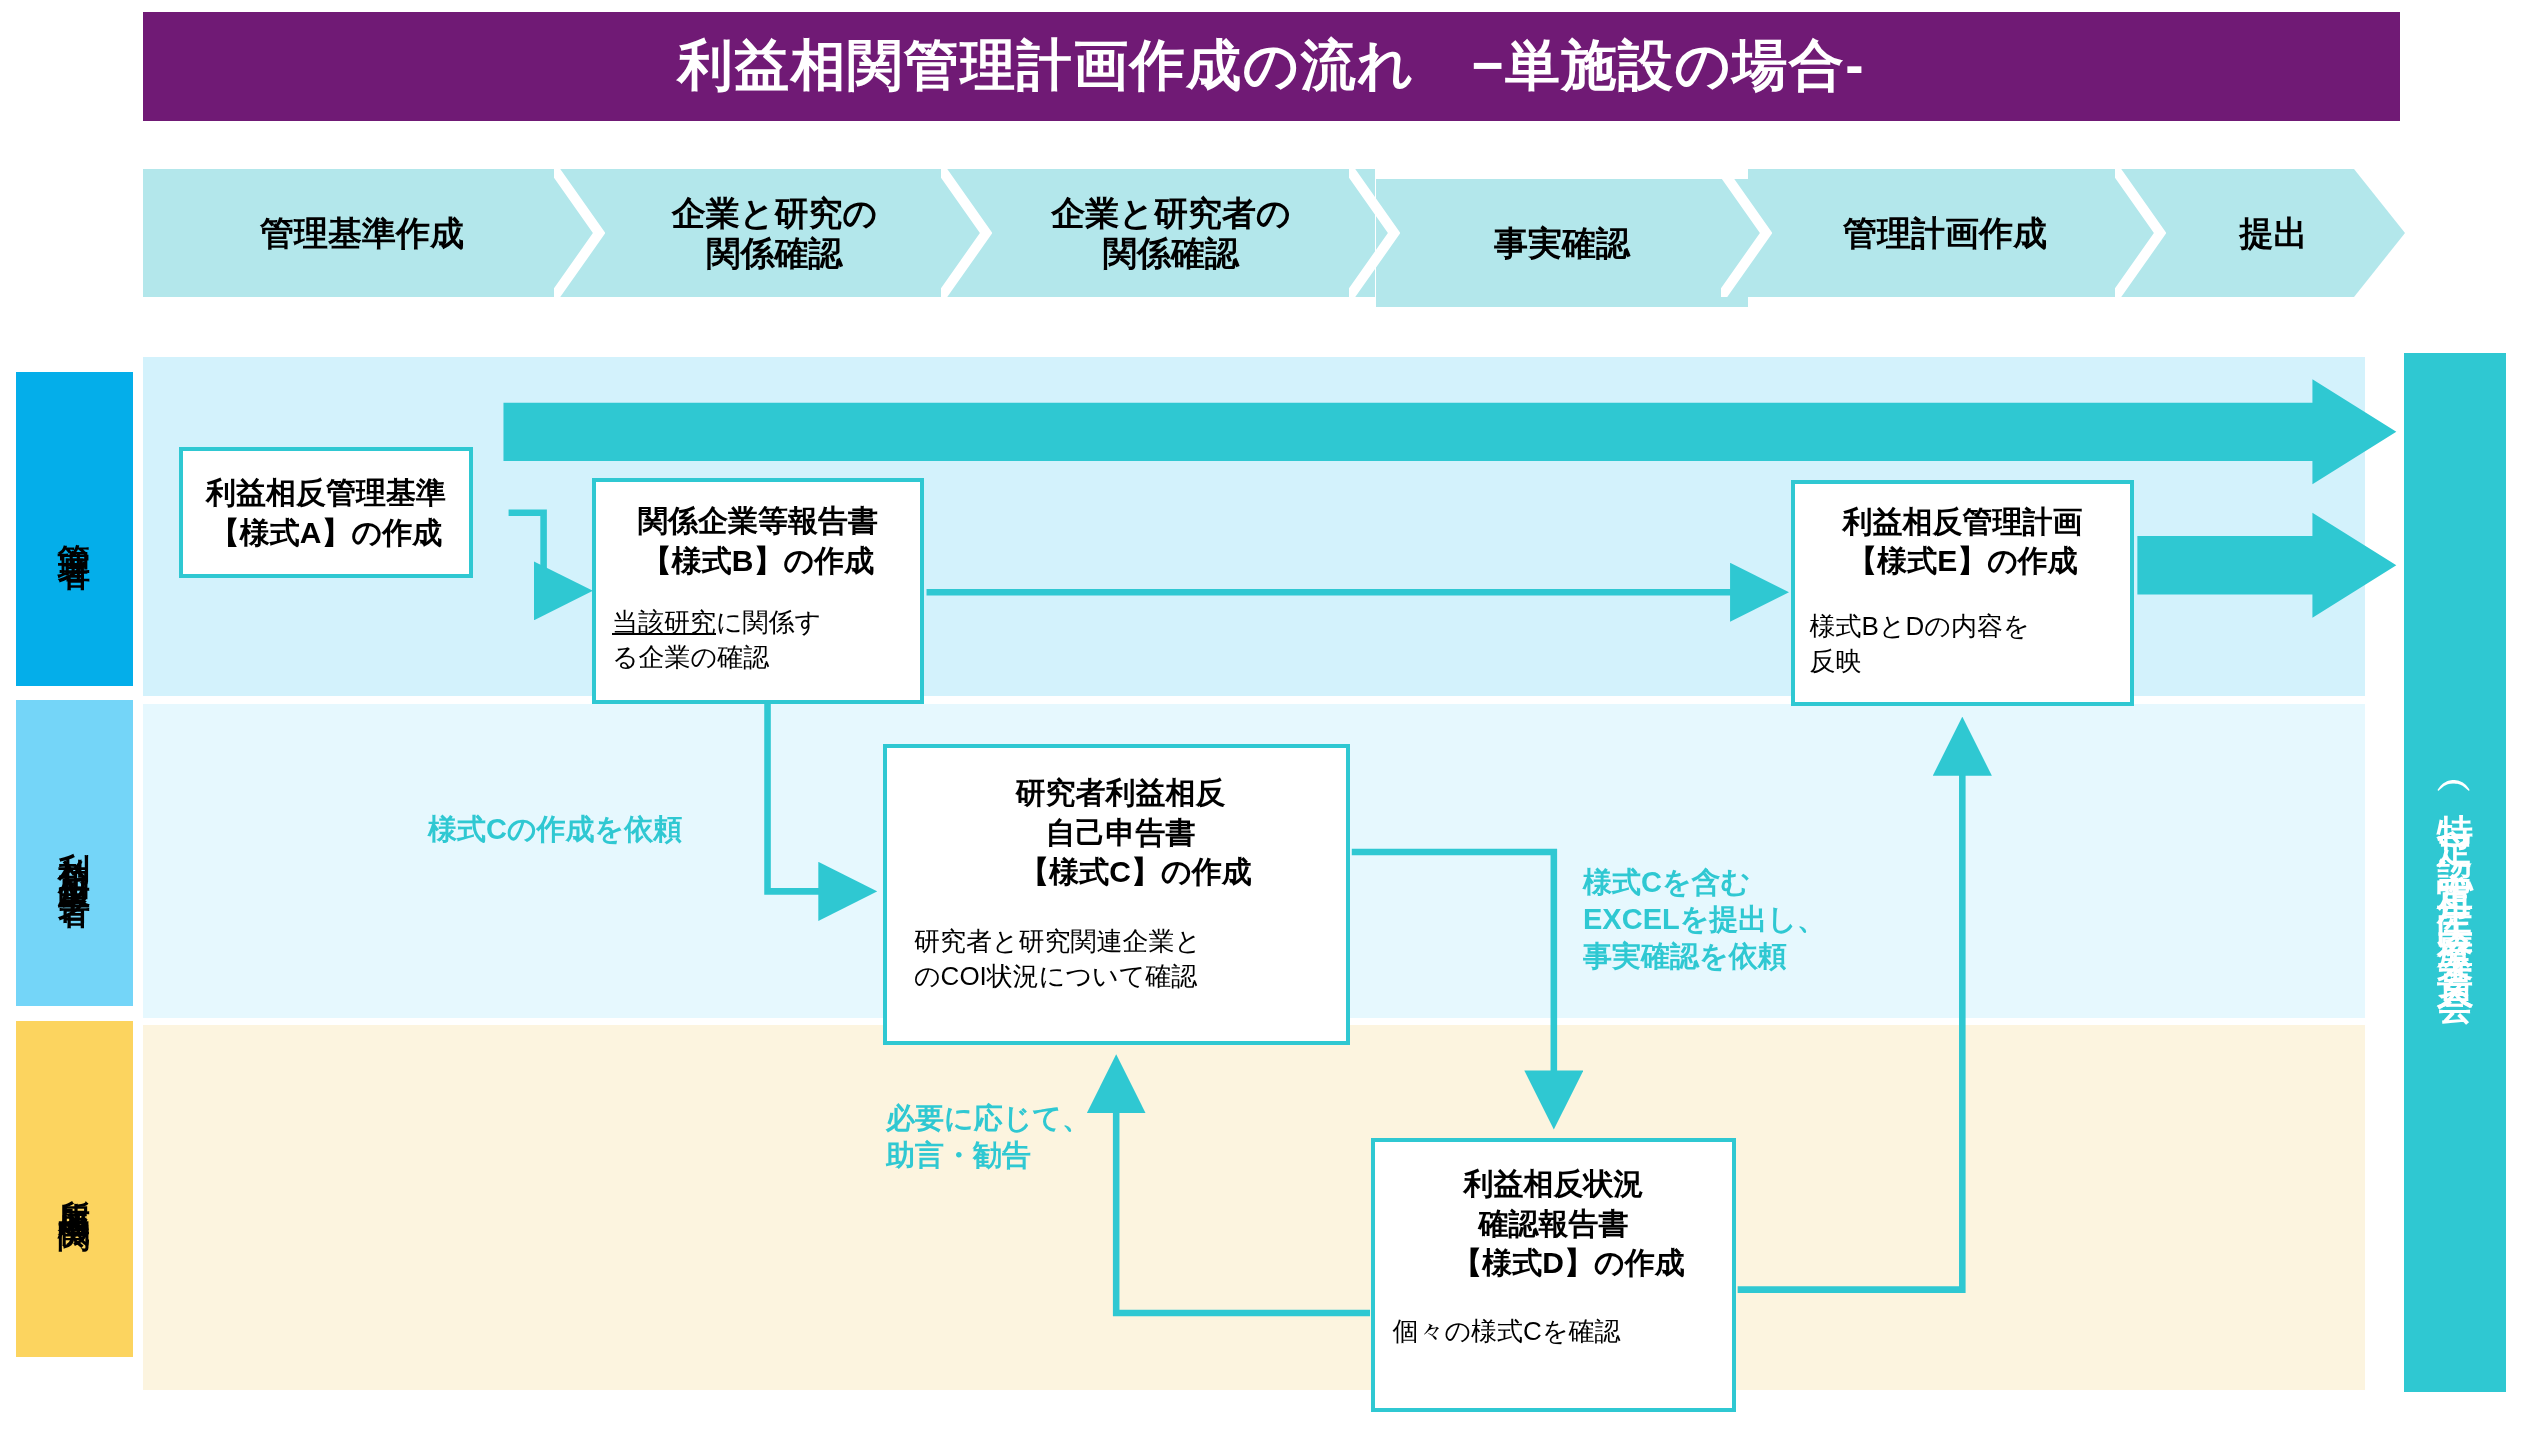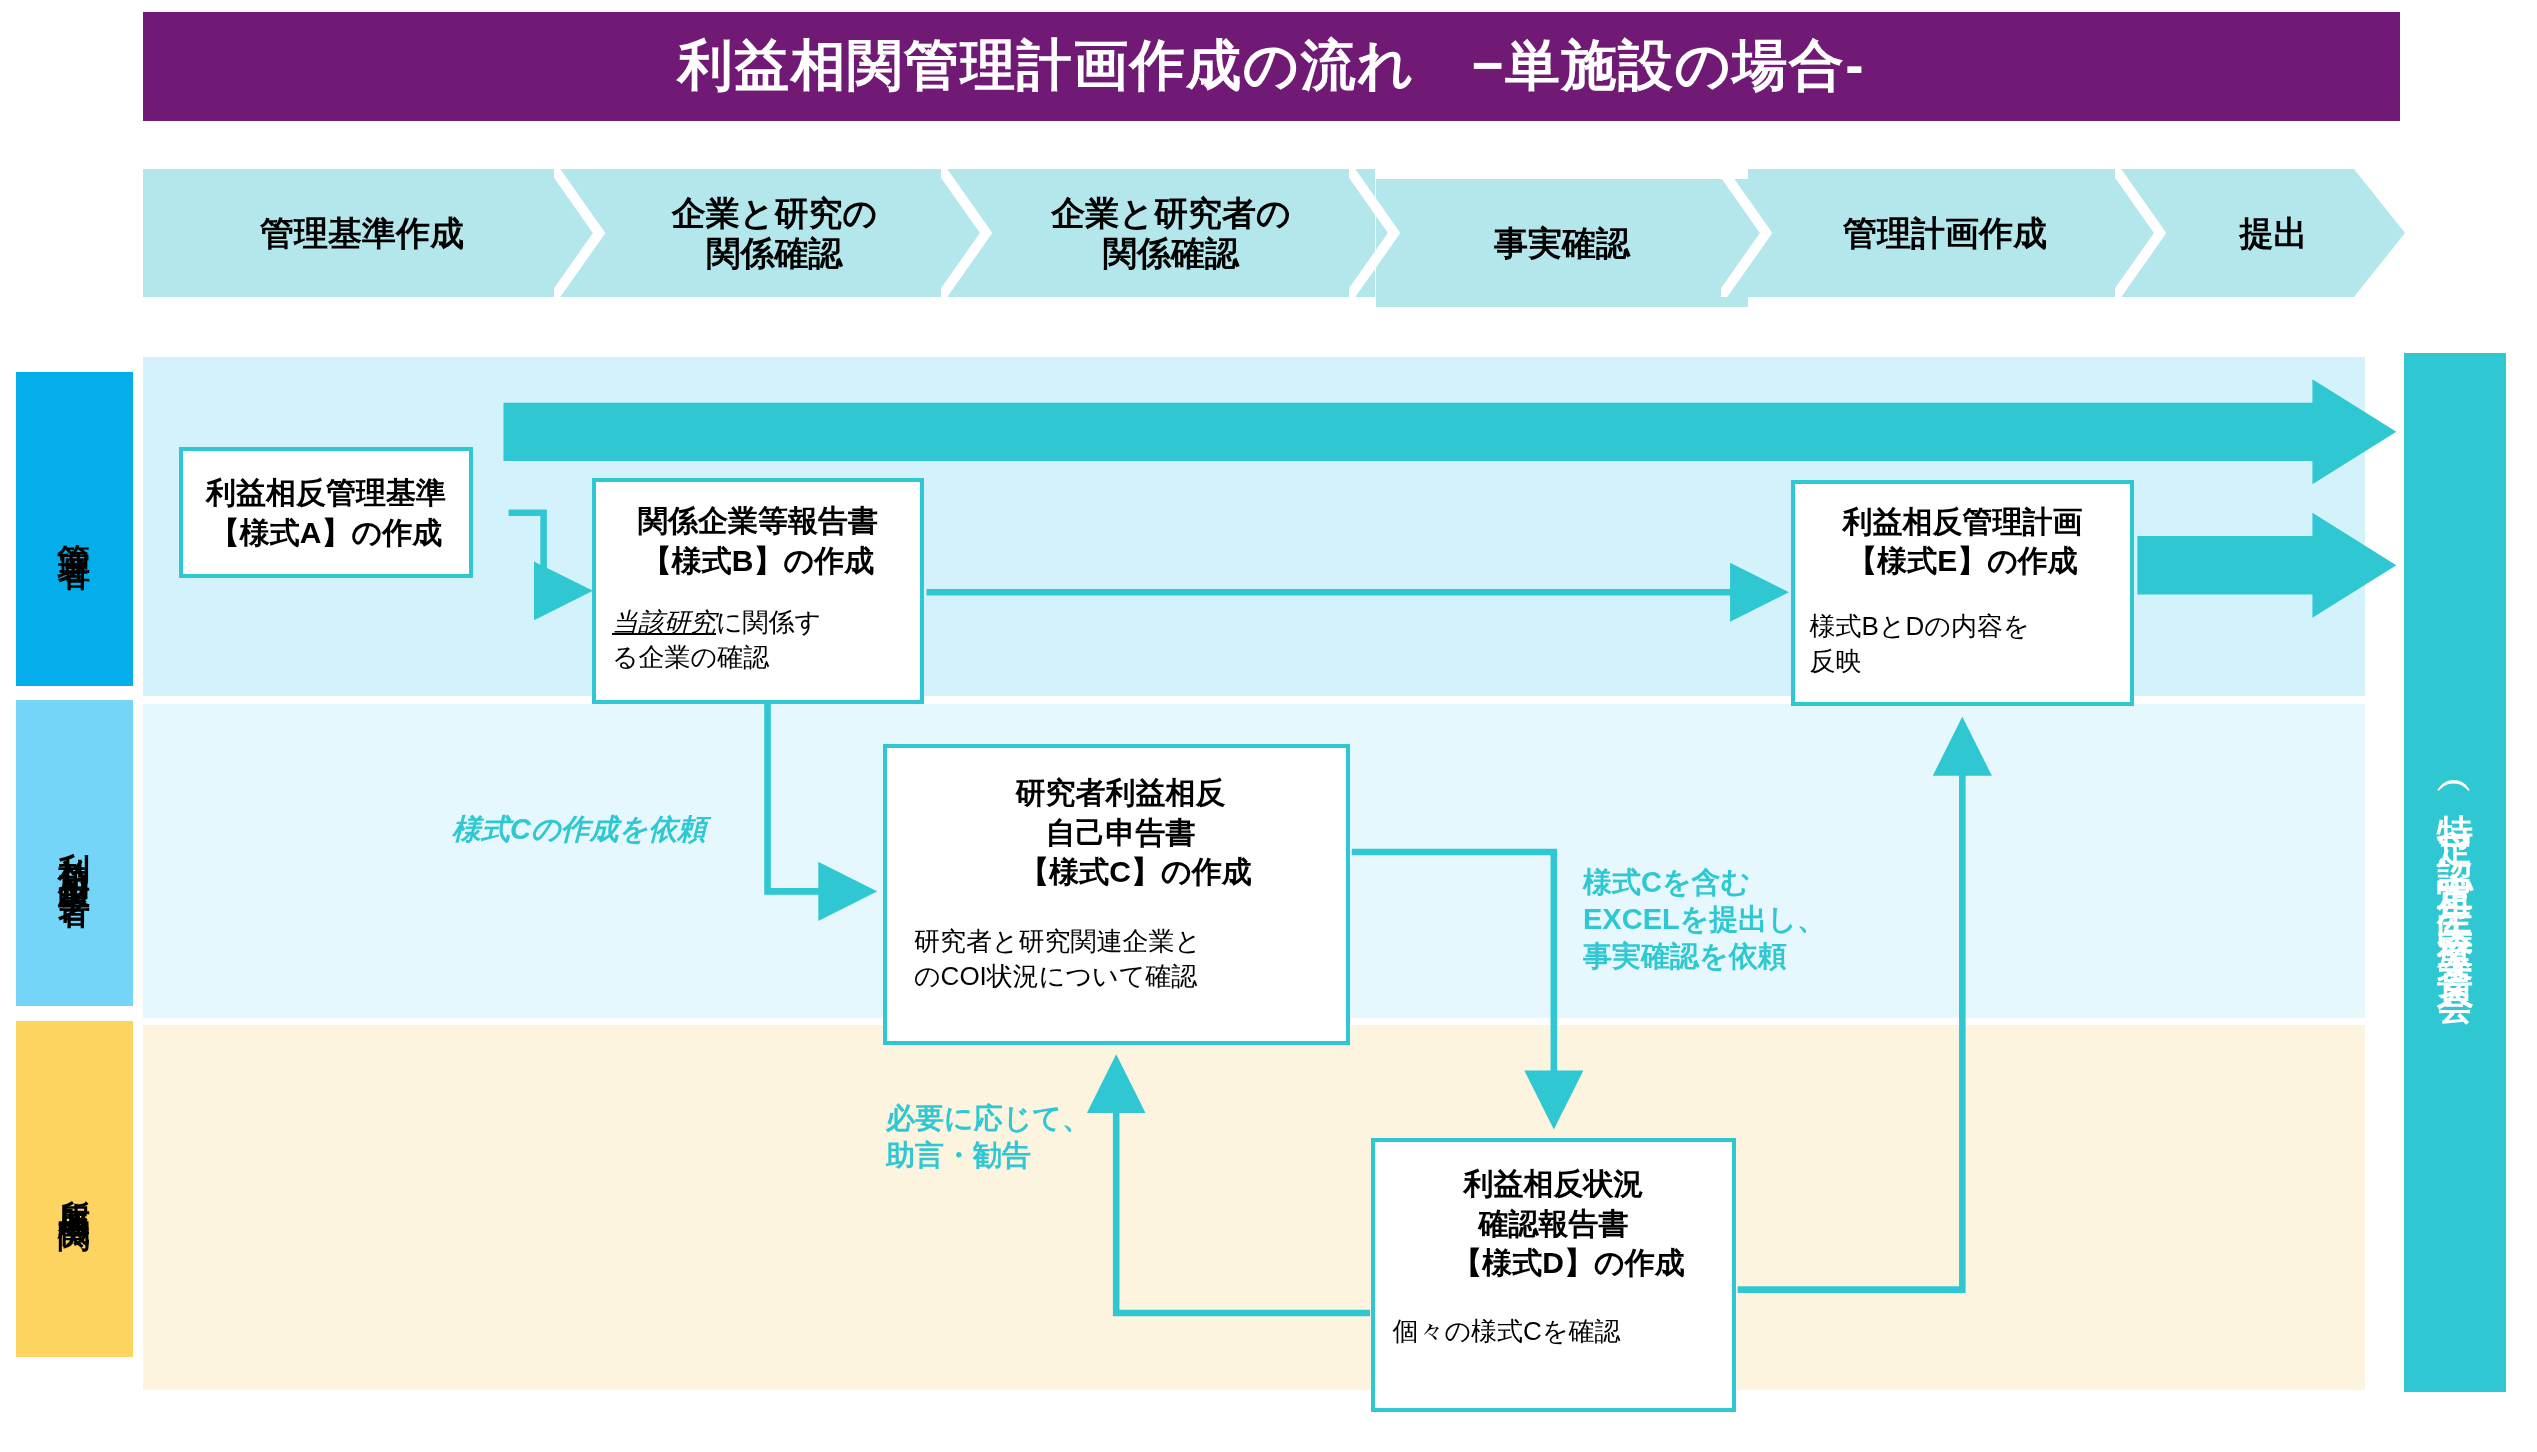--- a/index.html
+++ b/index.html
@@ -64,41 +64,41 @@
   .pbox{
     position:absolute;background:#ffffff;border:4.4px solid #2FC8D2;
     box-sizing:border-box;z-index:6;
   }
   .pbox-title{
     font-size:30px;font-weight:bold;color:#000;line-height:1.32;white-space:pre-line;
   }
   .pbox-sub{
     font-size:26px;font-weight:normal;color:#000;line-height:1.34;white-space:pre-line;
   }
-  .pbox-sub .u{text-decoration:underline;font-style:italic;}
+  .pbox-sub .u{text-decoration:underline;}
 
   #box-a{left:179px;top:447px;width:294px;height:131px;display:flex;
          align-items:center;justify-content:center;text-align:center;}
   #box-b{left:592px;top:478px;width:332px;height:226px;padding:19px 16px 0 16px;text-align:center;}
   #box-b .pbox-sub{text-align:left;margin-top:25px;}
   #box-e{left:1791px;top:480px;width:343px;height:226px;padding:17.5px 14.6px 0 14.6px;text-align:center;}
   #box-e .pbox-sub{text-align:left;margin-top:28px;}
   #box-c{left:883px;top:744px;width:467px;height:301px;padding:25px 19px 0 27px;text-align:left;}
   #box-c .pbox-title{text-align:center;}
   #box-c .pbox-sub{margin-top:32px;}
   #box-d{left:1371px;top:1138px;width:365px;height:274px;padding:22px 17.5px 0 17.5px;text-align:left;}
   #box-d .pbox-title{text-align:center;}
   #box-d .pbox-sub{margin-top:31px;}
 
   
   .anno{
     position:absolute;color:#2FC8D2;font-size:29px;font-weight:bold;
     line-height:1.28;white-space:pre-line;z-index:7;
   }
-  #anno-1{left:452px;top:811px;font-style:italic;}
+  #anno-1{left:428px;top:811px;}
   #anno-2{left:1574px;top:864px;margin-left:9px;}
   #anno-3{left:886px;top:1100px;}
 
   
   #wires{position:absolute;left:0;top:0;width:2538px;height:1453px;z-index:5;}
 </style>
 </head>
 <body>
 
 <div class="abs" id="title-bar">

